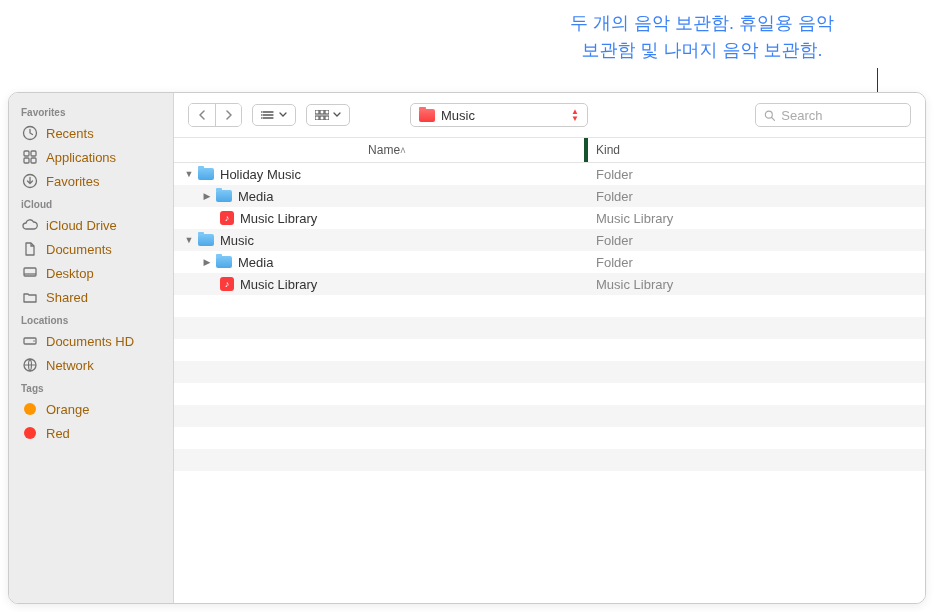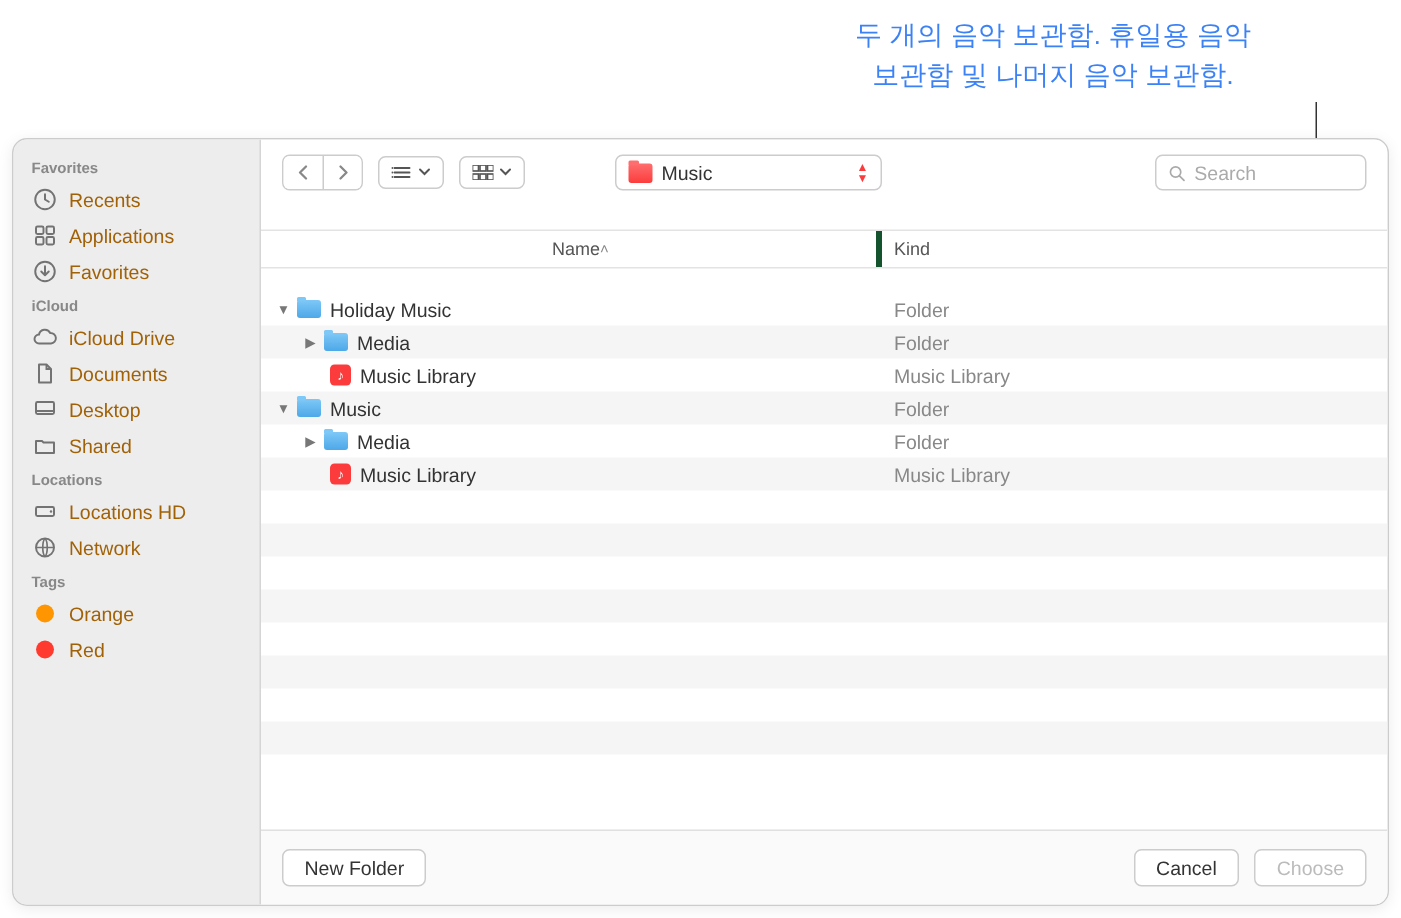--- a/index.html
+++ b/index.html
@@ -115,21 +115,20 @@
       width: 12px;
       height: 12px;
       border-radius: 50%;
       display: inline-block;
     }
     .main {
       flex: 1;
       display: flex;
       flex-direction: column;
       background: #fff;
-      gap: 16px;
     }
     .toolbar {
       display: flex;
       align-items: center;
       padding: 10px 14px;
       gap: 10px;
     }
     .nav-buttons {
       display: flex;
       border: 1px solid #ccc;
@@ -196,21 +195,21 @@
       margin-left: 90px;
     }
     .search-box {
       margin-left: auto;
       display: flex;
       align-items: center;
       border: 1px solid #ccc;
       border-radius: 5px;
       height: 24px;
       padding: 0 8px;
-      width: 141px;
+      width: 156px;
       gap: 6px;
       color: #aaa;
     }
     .search-box input {
       border: none;
       outline: none;
       font-size: 13px;
       width: 100%;
       background: transparent;
     }
@@ -382,21 +381,21 @@
     </div>
 
     <div class="sidebar-section-header">Locations</div>
     <div class="sidebar-item">
       <span class="icon">
         <svg width="16" height="16" viewBox="0 0 16 16">
             <rect x="2" y="5" width="12" height="6" rx="1" fill="none" stroke="currentColor" stroke-width="1.3"></rect>
             <circle cx="12" cy="8" r="0.8" fill="currentColor"></circle>
           </svg>
       </span>
-      <span>Locations HD</span>
+      <span>Documents HD</span>
     </div>
     <div class="sidebar-item">
       <span class="icon">
         <svg width="16" height="16" viewBox="0 0 16 16">
             <circle cx="8" cy="8" r="6" fill="none" stroke="currentColor" stroke-width="1.3"></circle>
             <path d="M2 8h12M8 2c2 2 2 10 0 12M8 2c-2 2-2 10 0 12" fill="none" stroke="currentColor" stroke-width="1.1"></path>
           </svg>
       </span>
       <span>Network</span>
     </div>
@@ -532,20 +531,14 @@
       <div class="file-row"></div>
       <div class="file-row"></div>
       <div class="file-row"></div>
       <div class="file-row"></div>
       <div class="file-row"></div>
       <div class="file-row"></div>
       <div class="file-row"></div>
       <div class="file-row"></div>
     </div>
 
-    <div class="footer">
-      <button class="btn">New Folder</button>
-      <div class="spacer"></div>
-      <button class="btn">Cancel</button>
-      <button class="btn disabled">Choose</button>
-    </div>
   </div>
 </div>
 
 </body></html>

